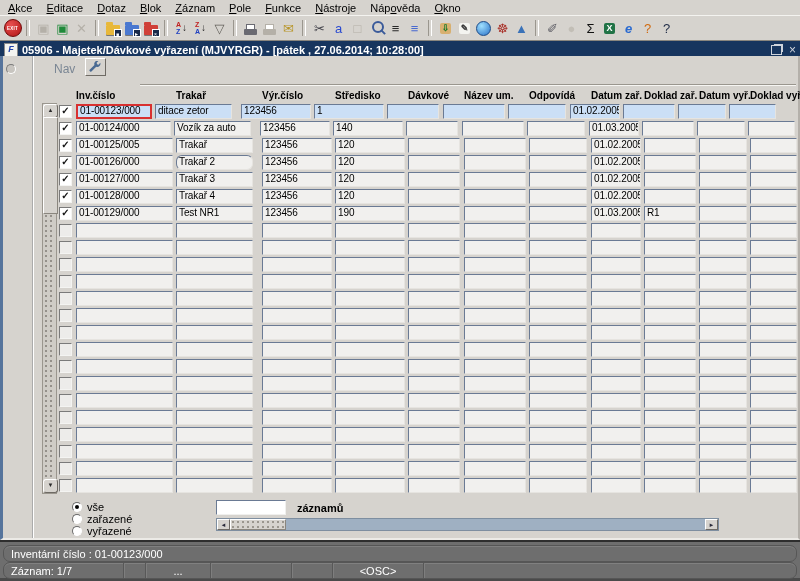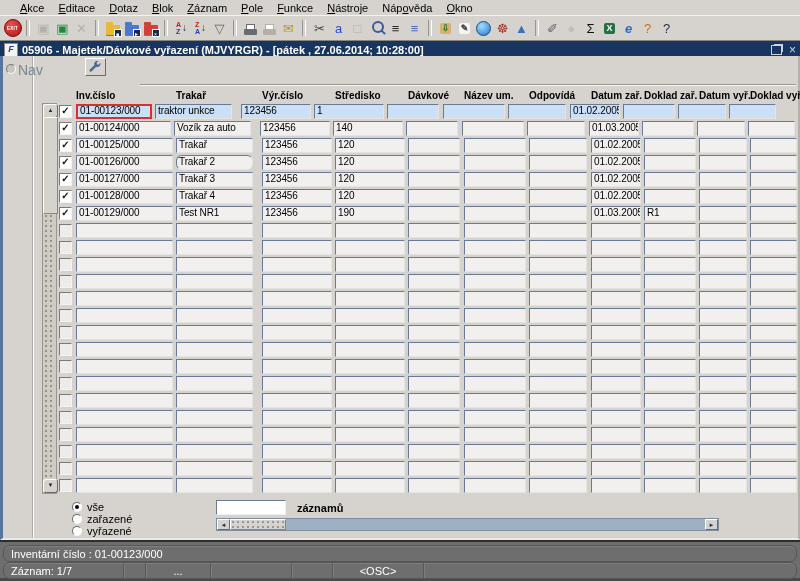--- a/index.html
+++ b/index.html
@@ -1,20 +1,20 @@
 <!DOCTYPE html>
 <html><head>
 <meta charset="utf-8">
 <style>
   html,body{margin:0;padding:0;}
   body{width:800px;height:581px;position:relative;background:#d6d3ce;
        font-family:"Liberation Sans",sans-serif;font-size:11px;overflow:hidden;color:#000;}
 
   
-  .menubar{height:15px;display:flex;align-items:center;padding-left:14px;background:#d6d3ce;}
+  .menubar{height:15px;display:flex;align-items:center;padding-left:2px;background:#d6d3ce;}
   .menu-item{padding:1px 8px 1px 6px;white-space:nowrap;cursor:default;}
   .menu-item u{text-decoration:underline;}
 
   
   .toolbar{height:24px;display:flex;align-items:center;background:#d6d3ce;
            border-top:1px solid #f4f3f0;border-bottom:1px solid #8a867e;padding-left:3px;}
   .tbtn{width:19px;height:20px;display:flex;align-items:center;justify-content:center;position:relative;flex:none;}
   .tsep{width:2px;height:16px;border-left:1px solid #9a968e;border-right:1px solid #fff;margin:0 4px;flex:none;}
   .exit-circle{width:16px;height:16px;border-radius:50%;background:radial-gradient(circle at 35% 30%,#e85050,#b01414);
                border:1px solid #700808;color:#fff;font-size:4.5px;font-weight:bold;display:flex;align-items:center;justify-content:center;letter-spacing:.2px;}
@@ -43,21 +43,21 @@
   .win-controls{margin-left:auto;display:flex;align-items:center;gap:7px;color:#cfd4dc;font-weight:normal;}
   .wc{cursor:default;}
   .wc.restore{width:9px;height:8px;border:1px solid #cfd4dc;position:relative;box-shadow:2px -2px 0 -1px #cfd4dc;}
   .wc.close{font-size:12px;line-height:12px;}
 
   
   .form{position:absolute;top:56px;left:0;right:0;bottom:41px;background:#d6d3ce;
         border-left:3px solid #56749c;border-right:2px solid #b4b0aa;border-bottom:2px solid #eceae6;}
   .nav-strip{position:absolute;left:0;top:0;width:29px;bottom:0;border-right:2px groove #fff;display:flex;align-items:flex-start;padding-top:6px;}
   .nav-radio{width:8px;height:8px;border-radius:50%;background:#c8c5c0;border:1px solid;border-color:#7a7a7a #fff #fff #7a7a7a;margin:2px 2px 0 3px;flex:none;}
-  .nav-label{color:#7a8694;font-size:14px;}
+  .nav-label{color:#7a8694;font-size:12px;margin-left:36px;}
   .wrench-btn{position:absolute;left:82px;top:2px;width:21px;height:18px;background:#d6d3ce;
               border:1px solid;border-color:#fff #6e6a64 #6e6a64 #fff;display:flex;align-items:center;justify-content:center;padding:0;}
   .form-divider{position:absolute;left:137px;right:2px;top:28px;height:0;border-top:1px solid #9a968e;border-bottom:1px solid #f6f5f2;}
 
   
   .grid{position:absolute;left:39px;top:31px;}
   .grid-header{display:flex;margin-left:34px;height:16px;align-items:center;font-weight:bold;font-size:10px;}
   .hcell{flex:none;white-space:nowrap;overflow:visible;}
   .grid-body{position:relative;}
   #rows{margin-left:17px;}
@@ -285,21 +285,21 @@
       <div class="vscroll">
         <div class="vs-up">▲</div>
         <div class="vs-thumb"></div>
         <div class="vs-dots"></div>
         <div class="vs-down">▼</div>
       </div>
       <div id="rows">
           <div class="row sel">
             <div class="cb">✓</div>
             <div class="fld current" style="width: 76px; margin-right: 3px;">01-00123/000</div>
-            <div class="fld" style="width: 77px; margin-right: 9px;">traktor unkce</div>
+            <div class="fld" style="width: 77px; margin-right: 9px;">ditace zetor</div>
             <div class="fld" style="width: 70px; margin-right: 3px;">123456</div>
             <div class="fld" style="width: 70px; margin-right: 3px;">1</div>
             <div class="fld" style="width: 52px; margin-right: 4px;"></div>
             <div class="fld" style="width: 62px; margin-right: 3px;"></div>
             <div class="fld" style="width: 58px; margin-right: 4px;"></div>
             <div class="fld" style="width: 50px; margin-right: 3px;">01.02.2005</div>
             <div class="fld" style="width: 52px; margin-right: 3px;"></div>
             <div class="fld" style="width: 48px; margin-right: 3px;"></div>
             <div class="fld" style="width: 47px; margin-right: 0px;"></div>
           </div>
@@ -312,21 +312,21 @@
             <div class="fld" style="width: 52px; margin-right: 4px;"></div>
             <div class="fld" style="width: 62px; margin-right: 3px;"></div>
             <div class="fld" style="width: 58px; margin-right: 4px;"></div>
             <div class="fld" style="width: 50px; margin-right: 3px;">01.03.2005</div>
             <div class="fld" style="width: 52px; margin-right: 3px;"></div>
             <div class="fld" style="width: 48px; margin-right: 3px;"></div>
             <div class="fld" style="width: 47px; margin-right: 0px;"></div>
           </div>
           <div class="row">
             <div class="cb">✓</div>
-            <div class="fld" style="width: 97px; margin-right: 3px;">01-00125/000</div>
+            <div class="fld" style="width: 97px; margin-right: 3px;">01-00125/005</div>
             <div class="fld" style="width: 77px; margin-right: 9px;">Trakař</div>
             <div class="fld" style="width: 70px; margin-right: 3px;">123456</div>
             <div class="fld" style="width: 70px; margin-right: 3px;">120</div>
             <div class="fld" style="width: 52px; margin-right: 4px;"></div>
             <div class="fld" style="width: 62px; margin-right: 3px;"></div>
             <div class="fld" style="width: 58px; margin-right: 4px;"></div>
             <div class="fld" style="width: 50px; margin-right: 3px;">01.02.2005</div>
             <div class="fld" style="width: 52px; margin-right: 3px;"></div>
             <div class="fld" style="width: 48px; margin-right: 3px;"></div>
             <div class="fld" style="width: 47px; margin-right: 0px;"></div>

